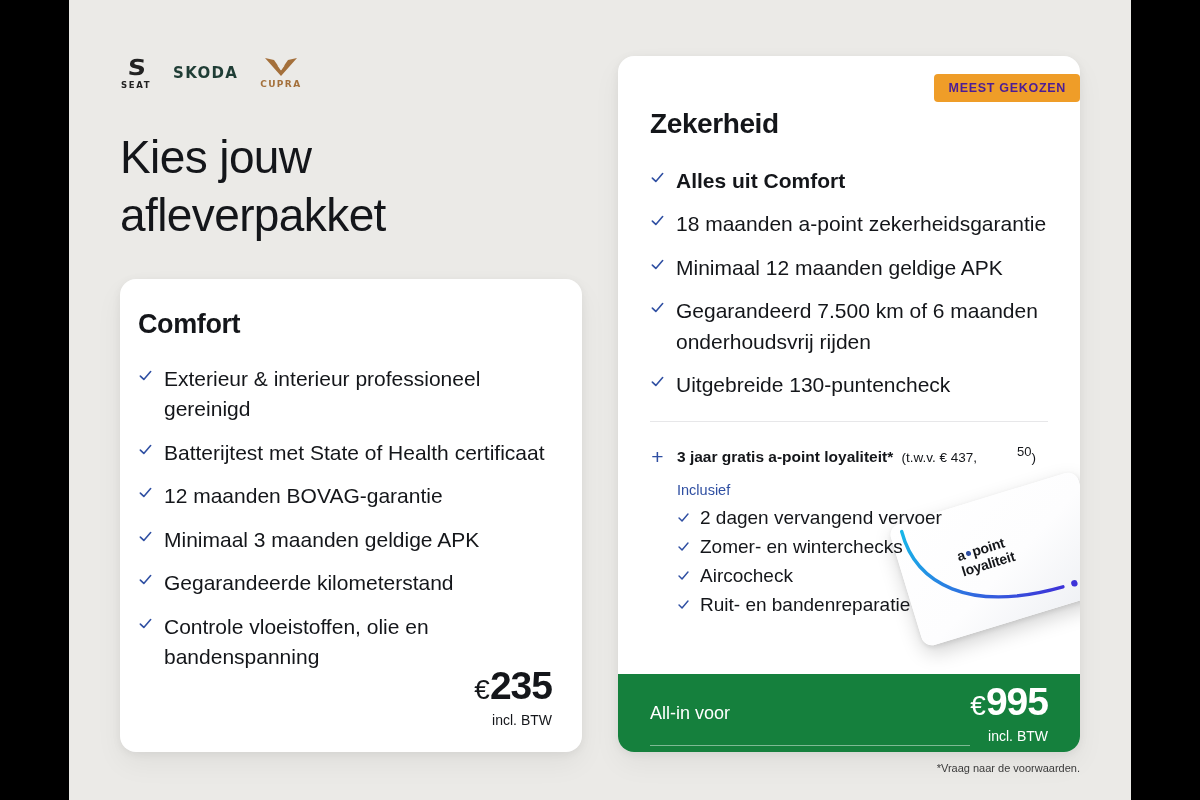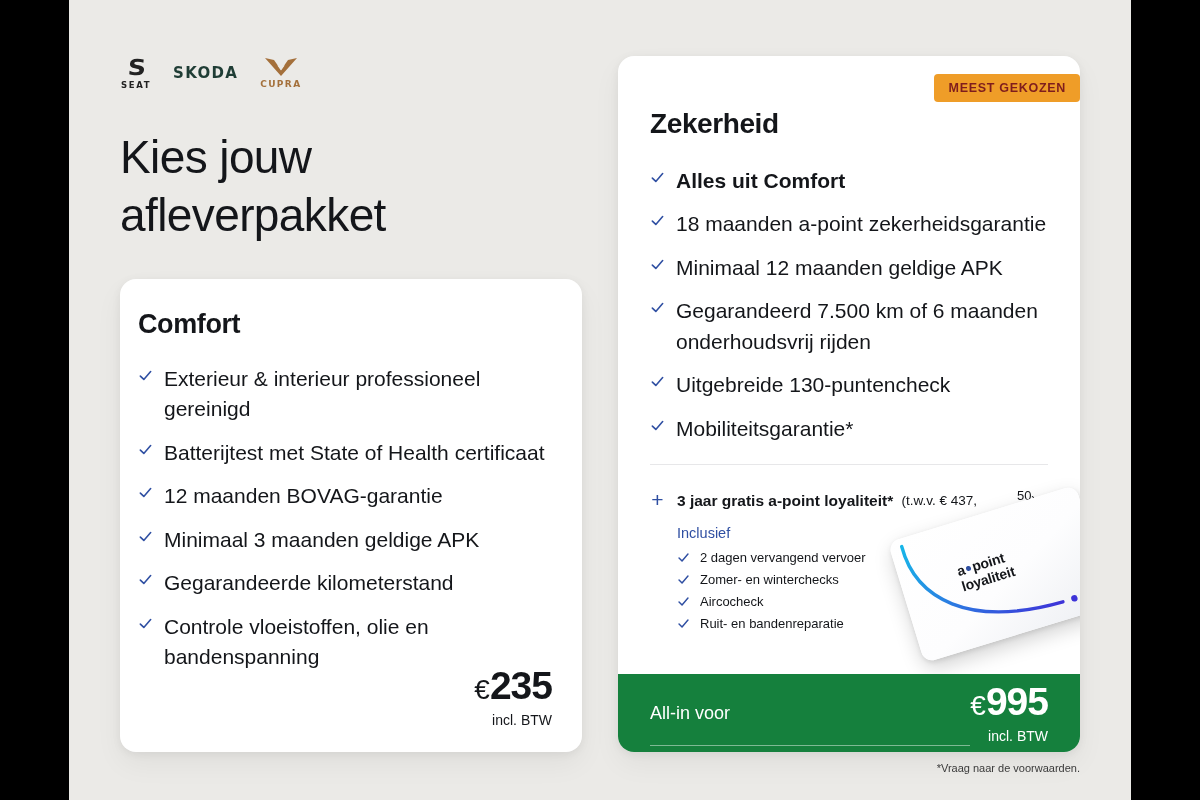--- a/index.html
+++ b/index.html
@@ -156,21 +156,21 @@
     padding: 0;
     overflow: hidden;
   }
   .zeker-body { padding: 30px 32px 0 32px; position: relative; }
 
   .badge {
     position: absolute;
     right: 0px;
     top: 18px;
     background: #EF9D28;
-    color: #7f1d1d;
+    color: #4c1d95;
     font-size: 12.5px;
     font-weight: 700;
     letter-spacing: 0.7px;
     padding: 7px 14px 7px 15px;
     border-radius: 4px;
   }
   .card-zeker .card-title { font-size: 28px; margin-top: 22px; margin-bottom: 26px; }
 
   .divider {
     height: 1px;
@@ -204,21 +204,21 @@
     color: #2F4FA2;
     font-size: 14.5px;
     margin: 16px 0 9px 27px;
   }
   ul.subfeats { list-style: none; margin-left: 27px; position: relative; z-index: 2; }
   ul.subfeats li {
     display: flex;
     align-items: center;
     gap: 10px;
     margin-bottom: 7px;
-    font-size: 13px;
+    font-size: 19px;
     color: #14161A;
   }
   ul.subfeats .tick { width: 13px; height: 13px; margin-top: 0; }
   ul.subfeats .tick svg { width: 13px; height: 13px; }
 
   
   .loyalty-card {
     position: absolute;
     right: -18px;
     bottom: -6px;
@@ -425,28 +425,20 @@
             <span class="txt">Gegarandeerd 7.500 km of 6 maanden onderhoudsvrij rijden</span>
           </li>
           <li>
             <span class="tick">
                 <svg viewBox="0 0 16 16">
                   <path d="M2.5 8.6 L6.2 12.2 L13.5 3.8" fill="none" stroke="currentColor" stroke-width="1.7" stroke-linecap="round" stroke-linejoin="round"></path>
                 </svg>
               </span>
             <span class="txt">Uitgebreide 130-puntencheck</span>
           </li>
-          <li>
-            <span class="tick">
-                <svg viewBox="0 0 16 16">
-                  <path d="M2.5 8.6 L6.2 12.2 L13.5 3.8" fill="none" stroke="currentColor" stroke-width="1.7" stroke-linecap="round" stroke-linejoin="round"></path>
-                </svg>
-              </span>
-            <span class="txt">Mobiliteitsgarantie*</span>
-          </li>
         </ul>
 
         <div class="divider"></div>
 
         <div class="loyalty-head">
           <span class="plus">+</span>
           <span>
             <span class="lbl">3 jaar gratis a-point loyaliteit*</span>
             <span class="worth"><span>(t.w.v. € 437,</span><sup>50</sup><span>)</span></span>
           </span>

